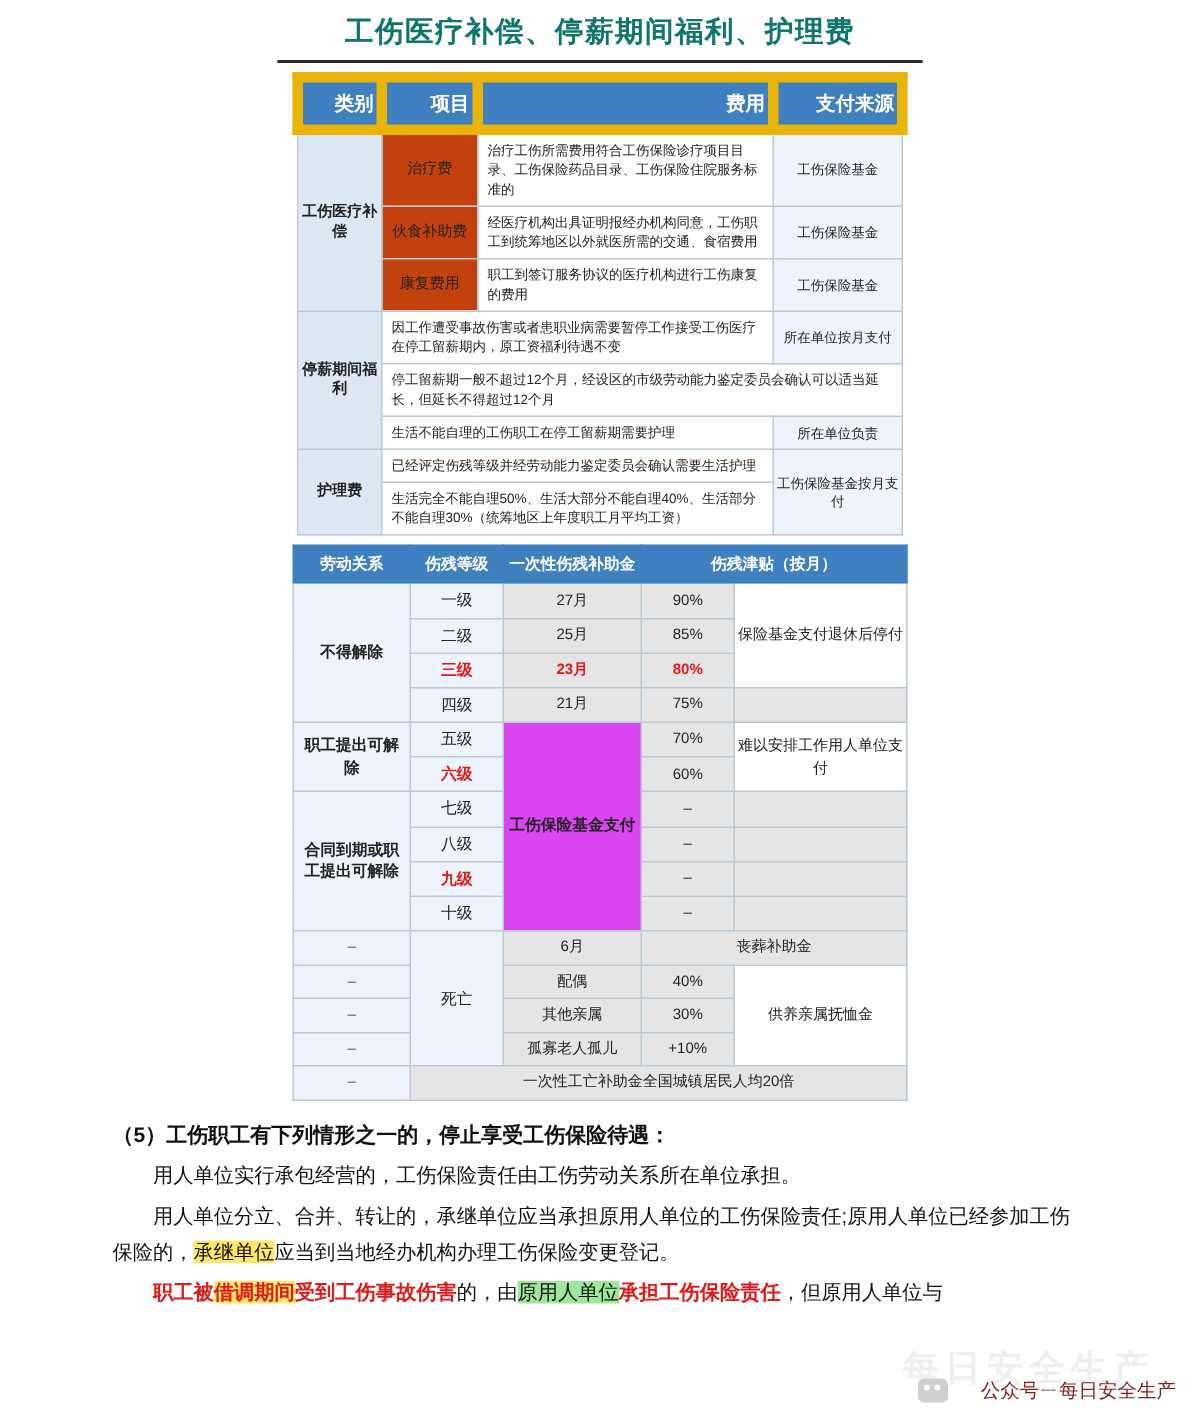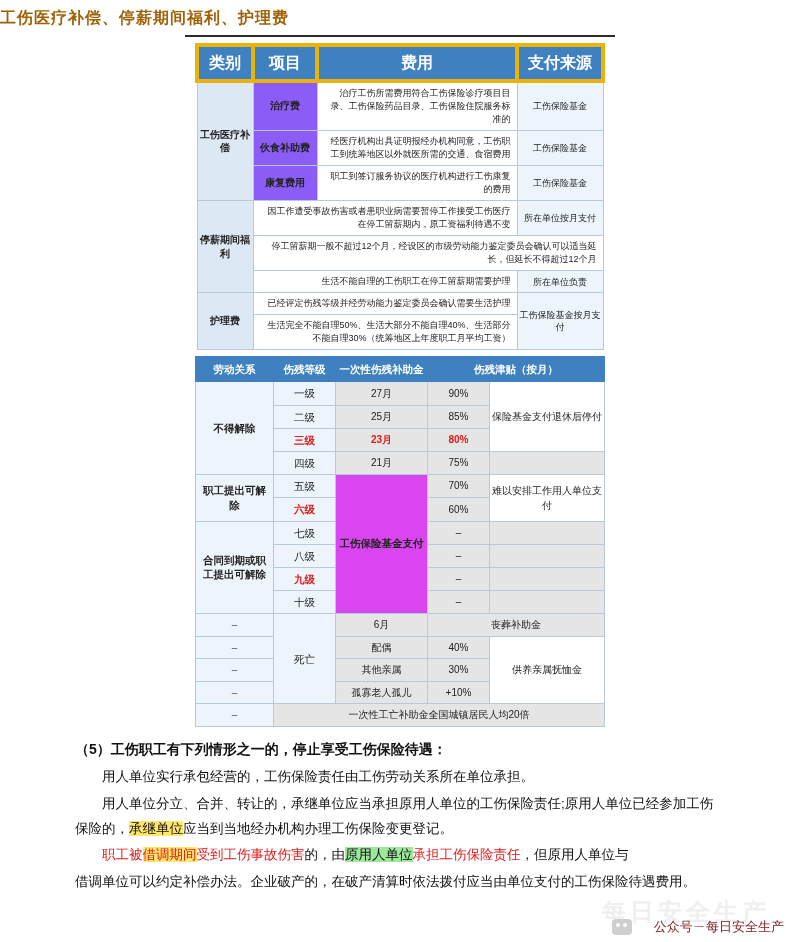--- a/index.html
+++ b/index.html
@@ -7,25 +7,25 @@
     width:800px;
     background:#ffffff;
     font-family:"Liberation Sans","DejaVu Sans",sans-serif;
     color:#1a1a1a;
     -webkit-font-smoothing:antialiased;
   }
   .page{width:800px;min-height:942px;position:relative;}
 
   
   .doc-title{
-    text-align:left;
-    font-size:16px;
+    text-align:center;
+    font-size:19px;
     font-weight:bold;
     letter-spacing:1px;
-    color:#a16207;
+    color:#0f766e;
     padding:8px 0 6px 0;
   }
   .title-rule{
     width:430px;margin:0 auto;height:2px;background:#2b2b2b;
   }
 
   
   .tables{
     width:410px;margin:6px auto 0 auto;
   }
@@ -36,37 +36,38 @@
     line-height:1.35;
     text-align:center;
     vertical-align:middle;
     padding:3px 2px;
     color:#222;
   }
   .t1 thead th{
     background:#3f81c0;
     color:#ffffff;
     font-weight:bold;
-    font-size:16px;
+    font-size:13px;
     padding:5px 2px;
-    border:4px solid #eab308;
+    border:7px solid #eab308;
+    text-align:right;
   }
   .t1 td.label{
     background:#dce9f5;
     font-weight:bold;
     font-size:10px;
   }
   .t1 td.sub{
-    background:#8b5cf6;
-    font-weight:bold;
+    background:#c2410c;
+    font-weight:normal;
     font-size:10px;
   }
   .t1 td.desc{
     background:#ffffff;
-    text-align:right;
+    text-align:left;
     font-size:9px;
     padding:4px 6px;
     line-height:1.45;
   }
   .t1 td.src{
     background:#eef4fb;
     font-size:9px;
   }
 
   
@@ -87,21 +88,21 @@
   .body-text{
     width:650px;margin:10px auto 0 auto;
     font-size:13.5px;
     line-height:1.85;
     color:#111;
   }
   .body-text p{margin:0 0 2px 0;}
   .lead{font-weight:bold;font-size:14px;}
   .indent{text-indent:2em;}
   .green{color:#0aa33a;font-weight:bold;}
-  .red{color:#e11919;font-weight:normal;}
+  .red{color:#e11919;font-weight:bold;}
   .hl-yellow{background:#ffe76b;}
   .hl-green{background:#9de89b;}
   .sub-line{margin-left:1.6em;}
 
   
   .footer{
     position:absolute;
     right:16px;
     bottom:6px;
     display:flex;
@@ -299,21 +300,20 @@
 
   <div class="body-text">
     <p class="lead">（5）工伤职工有下列情形之一的，停止享受工伤保险待遇：</p>
     <p class="indent">用人单位实行承包经营的，工伤保险责任由工伤劳动关系所在单位承担。</p>
     <p class="indent">
       <span>用人单位分立、合并、转让的，承继单位应当承担原用人单位的工伤保险责任;原用人单位已经参加工伤保险的，</span><span class="hl-yellow">承继单位</span><span>应当到当地经办机构办理工伤保险变更登记。</span>
     </p>
     <p class="indent">
       <span class="red">职工被</span><span class="red hl-yellow">借调期间</span><span class="red">受到工伤事故伤害</span><span>的，由</span><span class="hl-green">原用人单位</span><span class="red">承担工伤保险责任</span><span>，但原用人单位与</span>
     </p>
-    <p>借调单位可以约定补偿办法。企业破产的，在破产清算时依法拨付应当由单位支付的工伤保险待遇费用。</p>
   </div>
 
   <div class="wm-big">每日安全生产</div>
 
   <div class="footer">
     <span class="wechat"></span>
     <span>公众号ㄧ每日安全生产</span>
   </div>
 
 </div>

